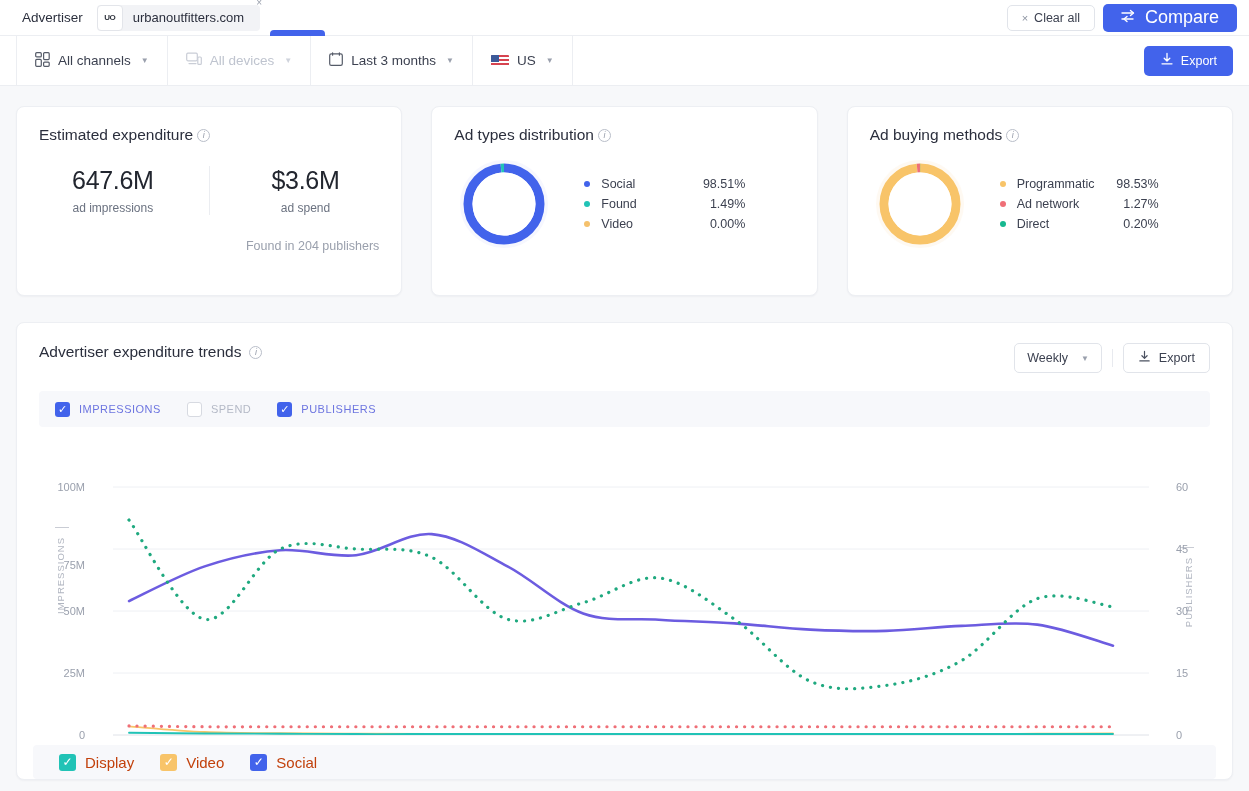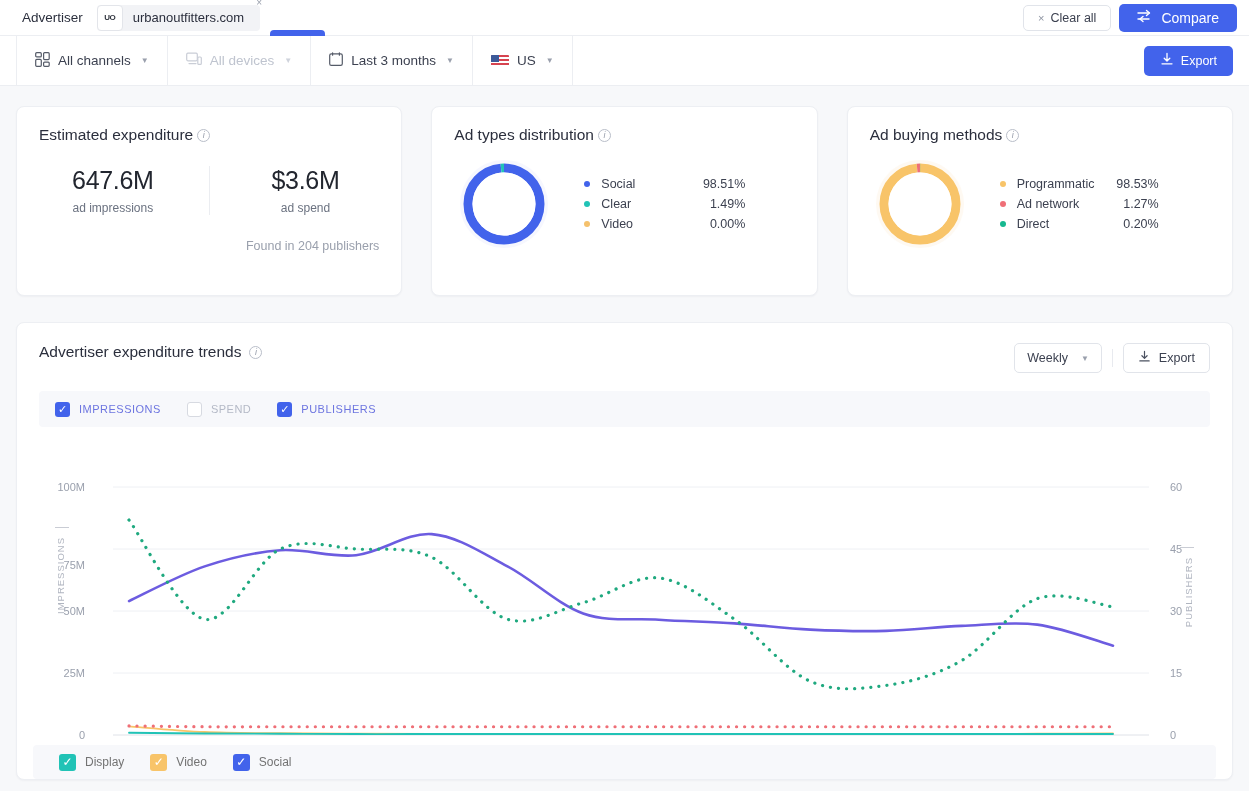--- a/index.html
+++ b/index.html
@@ -48,21 +48,21 @@
   }
   .topbar-right { margin-left: auto; display: flex; align-items: center; gap: 8px; }
   .btn-clear {
     height: 26px; padding: 0 14px; border: 1px solid #e1e4ea; border-radius: 5px;
     background: #fff; color: #3c4150; font-size: 12.5px;
     display: flex; align-items: center; gap: 6px; cursor: pointer;
   }
   .btn-clear .x { font-size: 11px; color: #8c93a1; }
   .btn-compare {
     height: 28px; padding: 0 18px; border-radius: 5px;
-    background: #4263eb; color: #fff; font-size: 14px;
+    background: #4263eb; color: #fff; font-size: 18px;
     display: flex; align-items: center; gap: 8px; cursor: pointer;
   }
 
   
   .filterbar {
     height: 50px; background: #fff; display: flex; align-items: center;
     border-bottom: 1px solid #eceef2; padding-left: 16px; position: relative;
   }
   .filter {
     display: flex; align-items: center; gap: 8px;
@@ -189,38 +189,38 @@
   .axis-name.left { left: 38px; top: 66px; }
   .axis-name.right { right: 38px; top: 86px; }
   .axis-dash {
     position: absolute; width: 14px; height: 1px; background: #c9ccd4;
   }
   .ytick {
     position: absolute; font-size: 11px; color: #9aa0ad; text-align: right;
     width: 46px; transform: translateY(-50%);
   }
   .ytick.left { left: 22px; }
-  .ytick.right { right: 16px; text-align: left; }
+  .ytick.right { right: 10px; text-align: left; }
   .xtick {
     position: absolute; font-size: 11px; color: #9aa0ad;
     transform: translateX(-50%); white-space: nowrap;
   }
 
   .bottom-legend {
     position: absolute; left: 16px; right: 16px; bottom: 0;
     height: 34px; background: #f7f8fb; border-radius: 4px;
     display: flex; align-items: center; padding-left: 26px; gap: 26px;
   }
   .bl-item { display: flex; align-items: center; gap: 9px; cursor: pointer; }
   .bl-cb {
     width: 17px; height: 17px; border-radius: 3px; flex: none;
     display: flex; align-items: center; justify-content: center;
     font-size: 12px; color: #fff; line-height: 1;
   }
-  .bl-lbl { font-size: 12px; color: #737373; }
+  .bl-lbl { font-size: 15px; color: #c2410c; }
 </style>
 </head>
 <body>
 
 <div class="topbar">
   <span class="topbar-label">Advertiser</span>
 
   <div class="chip">
     <span class="chip-favicon">UO</span>
     <span class="chip-text">urbanoutfitters.com</span>
@@ -340,21 +340,21 @@
         </svg>
       </div>
       <div class="legend legend-b">
         <div class="legend-row">
           <span class="legend-dot" style="background:#4263eb"></span>
           <span class="legend-name">Social</span>
           <span class="legend-val">98.51%</span>
         </div>
         <div class="legend-row">
           <span class="legend-dot" style="background:#21c3b6"></span>
-          <span class="legend-name">Clear</span>
+          <span class="legend-name">Found</span>
           <span class="legend-val">1.49%</span>
         </div>
         <div class="legend-row">
           <span class="legend-dot" style="background:#f5c16c"></span>
           <span class="legend-name">Video</span>
           <span class="legend-val">0.00%</span>
         </div>
       </div>
     </div>
   </div>

